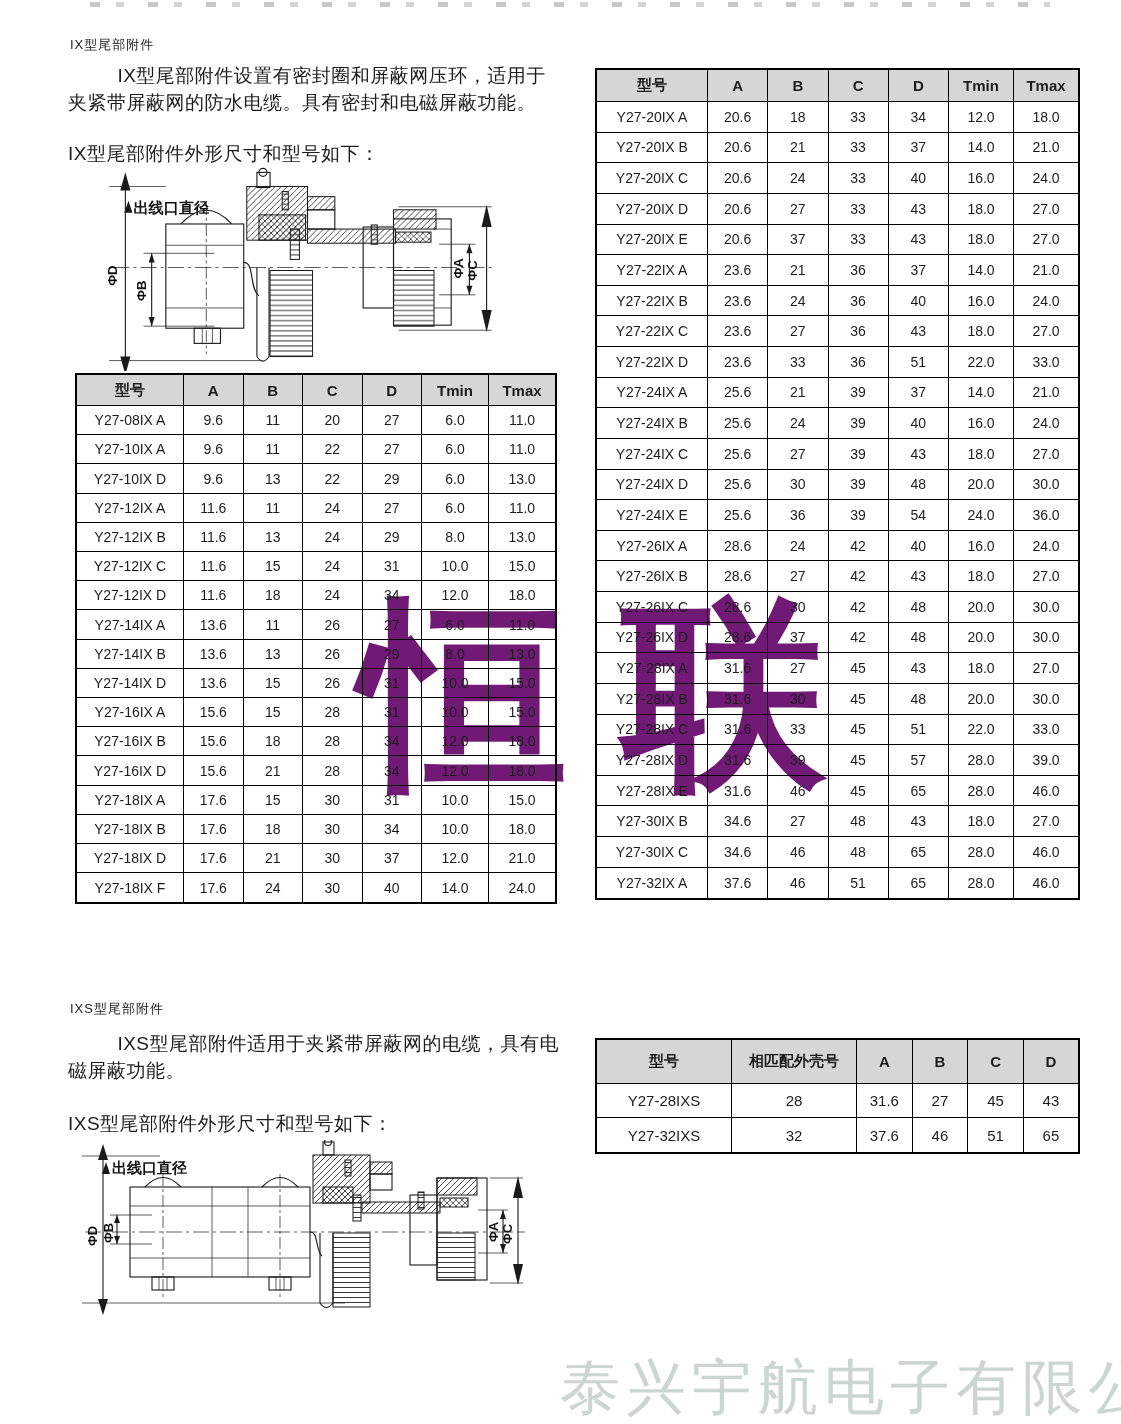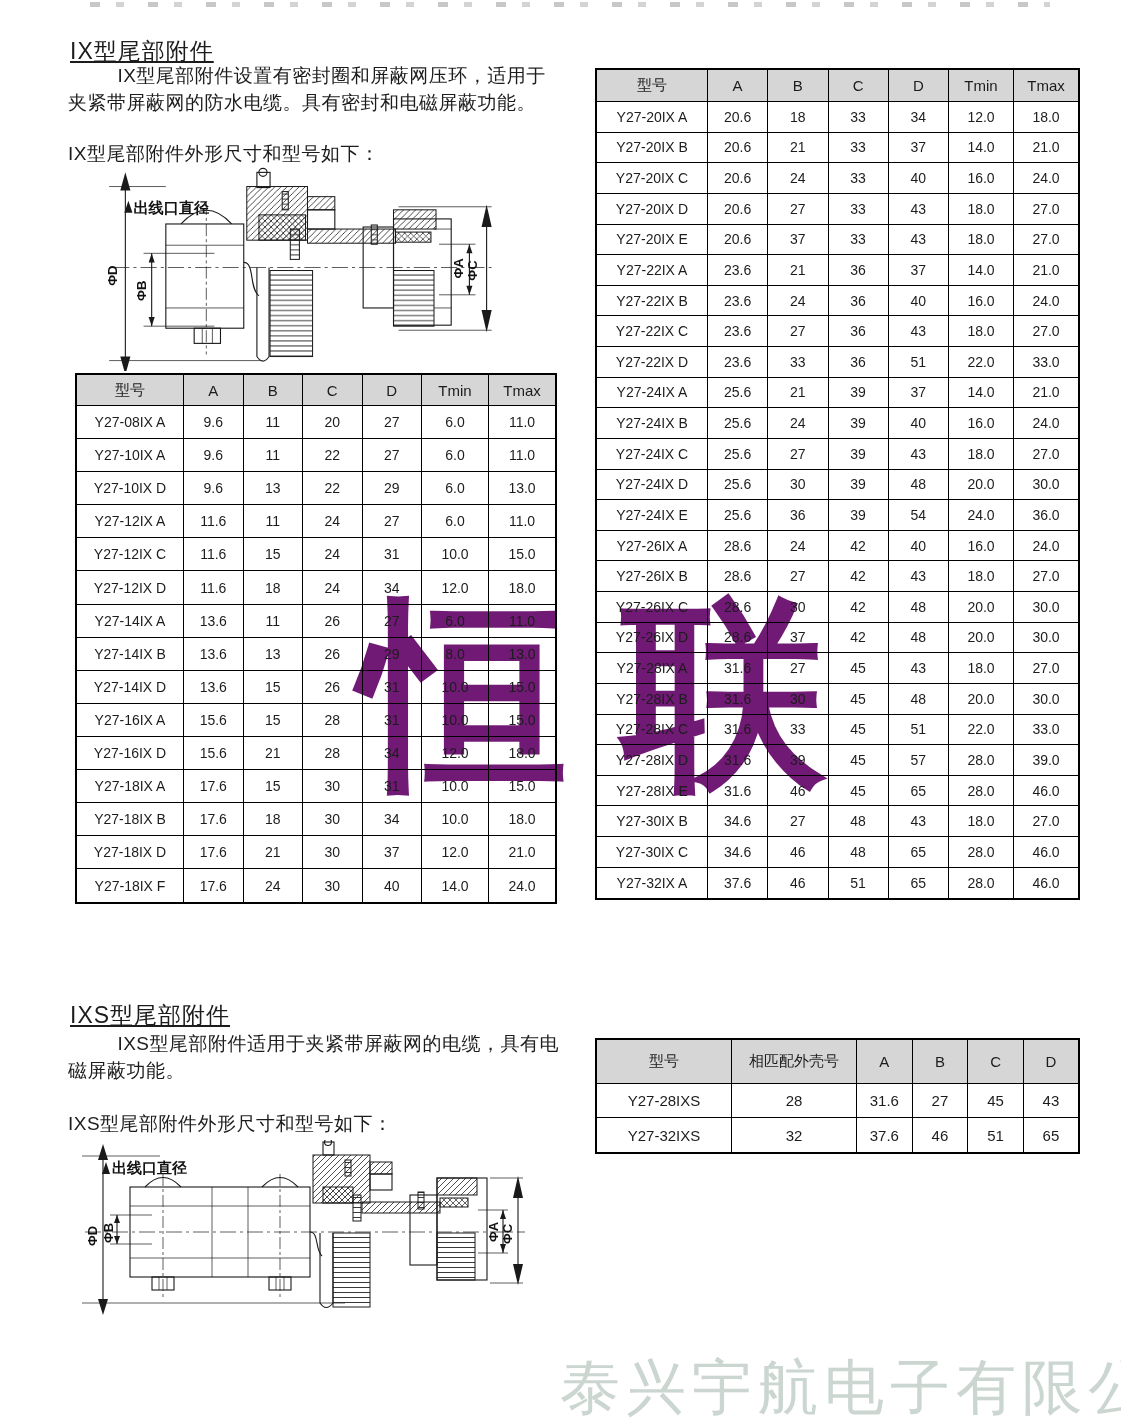--- a/index.html
+++ b/index.html
@@ -3,35 +3,35 @@
 <meta charset="utf-8">
 <style>
   html,body{margin:0;padding:0;background:#ffffff;}
   #page{position:relative;width:1121px;height:1424px;background:#ffffff;overflow:hidden;
         font-family:"Liberation Sans",sans-serif;color:#1c1c1c;}
   .layer{position:absolute;}
   
   #top-fragments{left:90px;top:2px;width:960px;height:5px;opacity:.55;
     background:repeating-linear-gradient(90deg,#9a9a9a 0 10px,transparent 10px 26px,#b0b0b0 26px 34px,transparent 34px 58px);}
   
-  .sec-title{font-size:23px;letter-spacing:1px;text-decoration:underline;}
+  .sec-title{font-size:13px;letter-spacing:1px;}
   .sec-para{font-size:19px;line-height:27px;text-indent:2.6em;letter-spacing:.5px;}
   .sec-sub{font-size:19px;letter-spacing:.5px;}
   
   #wm-center{left:362px;top:592px;width:520px;font-size:205px;line-height:1;
     letter-spacing:55px;color:#701a75;font-weight:bold;z-index:0;white-space:nowrap;
     font-family:"DejaVu Sans",sans-serif;}
   #wm-bottom{left:560px;top:1348px;width:540px;font-size:60px;letter-spacing:6px;color:#ccd6d1;
     z-index:0;font-family:"DejaVu Serif",serif;white-space:nowrap;}
   .content{z-index:1;}
   
   table.spec-table{border-collapse:collapse;table-layout:fixed;border:2px solid #000;
     text-align:center;color:#1c1c1c;background:transparent;position:absolute;z-index:1;}
   table.spec-table th,table.spec-table td{border:1px solid #000;padding:0;overflow:hidden;white-space:nowrap;}
-  table.spec-table th{background:#d6d6d6;font-weight:normal;}
+  table.spec-table th{background:#d6d6d6;font-weight:bold;}
   #table-ix-left{left:75px;top:373px;width:482px;height:531px;font-size:14px;}
   #table-ix-left th{height:30px;font-size:15px;}
   #table-ix-left th:first-child{width:106px;}
   #table-ix-left th:nth-child(6),#table-ix-left th:nth-child(7){width:66px;}
   #table-ix-right{left:595px;top:68px;width:485px;height:832px;font-size:14px;}
   #table-ix-right th{height:31px;font-size:15px;}
   #table-ix-right th:first-child{width:110px;}
   #table-ix-right th:nth-child(6),#table-ix-right th:nth-child(7){width:64px;}
   #table-ixs{left:595px;top:1038px;width:485px;height:116px;font-size:15px;}
   #table-ixs th{height:43px;font-size:15px;}
@@ -185,20 +185,29 @@
         <tr>
           <td>Y27-12IX A</td>
           <td>11.6</td>
           <td>11</td>
           <td>24</td>
           <td>27</td>
           <td>6.0</td>
           <td>11.0</td>
         </tr>
         <tr>
+          <td>Y27-12IX B</td>
+          <td>11.6</td>
+          <td>13</td>
+          <td>24</td>
+          <td>29</td>
+          <td>8.0</td>
+          <td>13.0</td>
+        </tr>
+        <tr>
           <td>Y27-12IX C</td>
           <td>11.6</td>
           <td>15</td>
           <td>24</td>
           <td>31</td>
           <td>10.0</td>
           <td>15.0</td>
         </tr>
         <tr>
           <td>Y27-12IX D</td>
@@ -237,20 +246,29 @@
           <td>15.0</td>
         </tr>
         <tr>
           <td>Y27-16IX A</td>
           <td>15.6</td>
           <td>15</td>
           <td>28</td>
           <td>31</td>
           <td>10.0</td>
           <td>15.0</td>
+        </tr>
+        <tr>
+          <td>Y27-16IX B</td>
+          <td>15.6</td>
+          <td>18</td>
+          <td>28</td>
+          <td>34</td>
+          <td>12.0</td>
+          <td>18.0</td>
         </tr>
         <tr>
           <td>Y27-16IX D</td>
           <td>15.6</td>
           <td>21</td>
           <td>28</td>
           <td>34</td>
           <td>12.0</td>
           <td>18.0</td>
         </tr>

